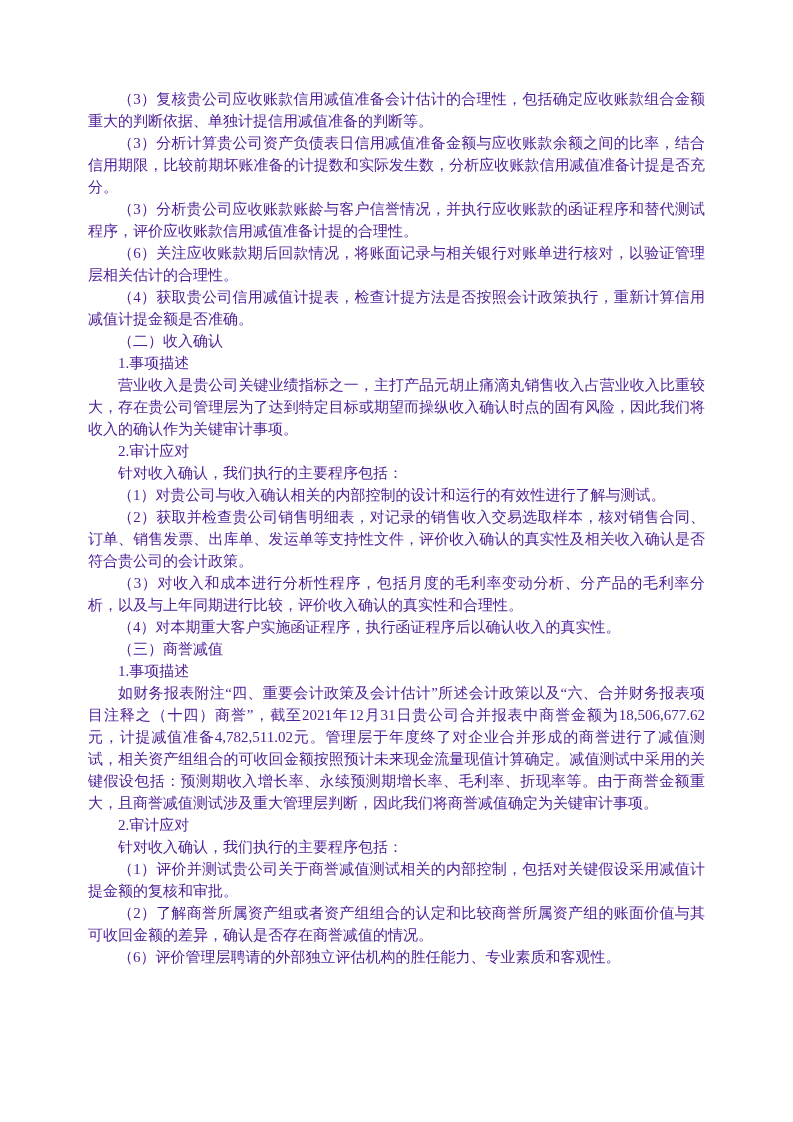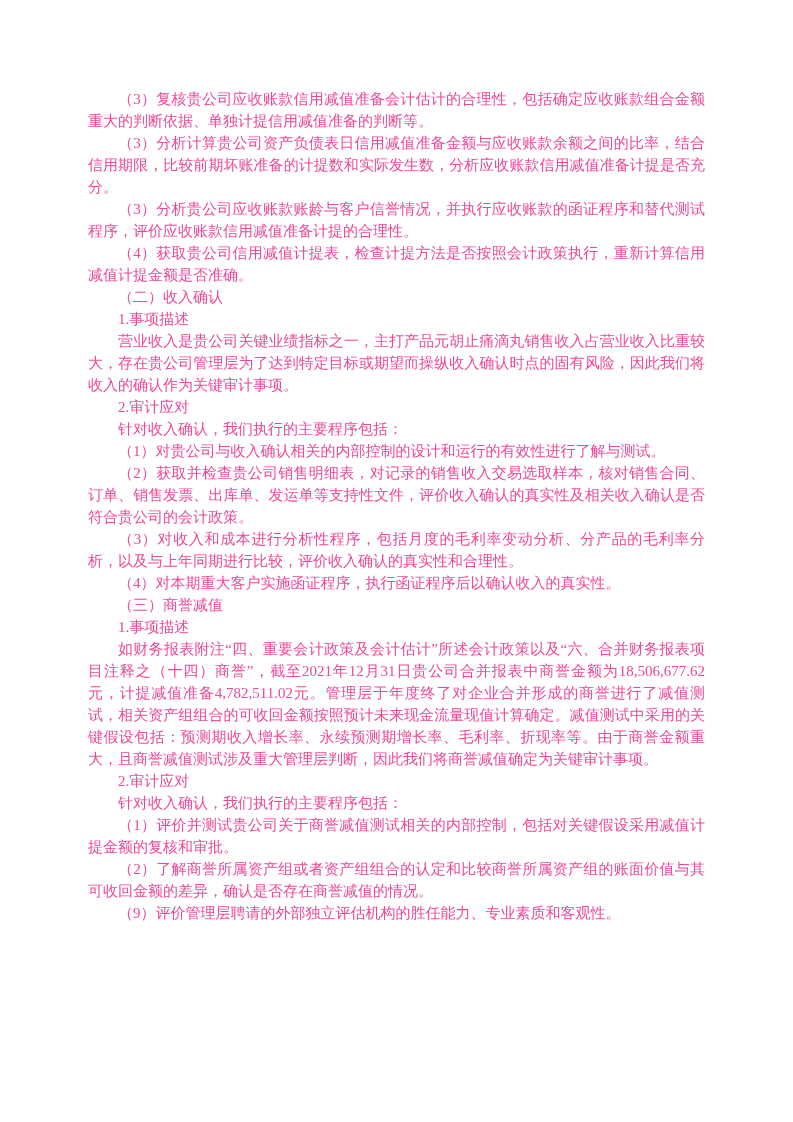--- a/index.html
+++ b/index.html
@@ -12,53 +12,54 @@
       width: 793px;
       height: 1122px;
       margin: 0 auto;
       background: #ffffff;
       box-sizing: border-box;
       padding: 88px 88px 0 88px;
       overflow: hidden;
       font-family: "Liberation Serif", "DejaVu Serif", serif;
       font-size: 15px;
       line-height: 22px;
-      color: #ec4899;
+      color: #4c1d95;
     }
     .doc-body {
       width: 100%;
     }
     .para {
       margin: 0;
       padding: 0;
       text-indent: 2em;
       text-align: justify;
       word-break: break-all;
     }
   </style>
 </head>
 <body>
 
 <div class="page">
   <div class="doc-body">
     <p class="para">（3）复核贵公司应收账款信用减值准备会计估计的合理性，包括确定应收账款组合金额重大的判断依据、单独计提信用减值准备的判断等。</p>
     <p class="para">（3）分析计算贵公司资产负债表日信用减值准备金额与应收账款余额之间的比率，结合信用期限，比较前期坏账准备的计提数和实际发生数，分析应收账款信用减值准备计提是否充分。</p>
     <p class="para">（3）分析贵公司应收账款账龄与客户信誉情况，并执行应收账款的函证程序和替代测试程序，评价应收账款信用减值准备计提的合理性。</p>
+    <p class="para">（6）关注应收账款期后回款情况，将账面记录与相关银行对账单进行核对，以验证管理层相关估计的合理性。</p>
     <p class="para">（4）获取贵公司信用减值计提表，检查计提方法是否按照会计政策执行，重新计算信用减值计提金额是否准确。</p>
     <p class="para">（二）收入确认</p>
     <p class="para">1.事项描述</p>
     <p class="para">营业收入是贵公司关键业绩指标之一，主打产品元胡止痛滴丸销售收入占营业收入比重较大，存在贵公司管理层为了达到特定目标或期望而操纵收入确认时点的固有风险，因此我们将收入的确认作为关键审计事项。</p>
     <p class="para">2.审计应对</p>
     <p class="para">针对收入确认，我们执行的主要程序包括：</p>
     <p class="para">（1）对贵公司与收入确认相关的内部控制的设计和运行的有效性进行了解与测试。</p>
     <p class="para">（2）获取并检查贵公司销售明细表，对记录的销售收入交易选取样本，核对销售合同、订单、销售发票、出库单、发运单等支持性文件，评价收入确认的真实性及相关收入确认是否符合贵公司的会计政策。</p>
     <p class="para">（3）对收入和成本进行分析性程序，包括月度的毛利率变动分析、分产品的毛利率分析，以及与上年同期进行比较，评价收入确认的真实性和合理性。</p>
     <p class="para">（4）对本期重大客户实施函证程序，执行函证程序后以确认收入的真实性。</p>
     <p class="para">（三）商誉减值</p>
     <p class="para">1.事项描述</p>
     <p class="para">如财务报表附注“四、重要会计政策及会计估计”所述会计政策以及“六、合并财务报表项目注释之（十四）商誉”，截至2021年12月31日贵公司合并报表中商誉金额为18,506,677.62元，计提减值准备4,782,511.02元。管理层于年度终了对企业合并形成的商誉进行了减值测试，相关资产组组合的可收回金额按照预计未来现金流量现值计算确定。减值测试中采用的关键假设包括：预测期收入增长率、永续预测期增长率、毛利率、折现率等。由于商誉金额重大，且商誉减值测试涉及重大管理层判断，因此我们将商誉减值确定为关键审计事项。</p>
     <p class="para">2.审计应对</p>
     <p class="para">针对收入确认，我们执行的主要程序包括：</p>
     <p class="para">（1）评价并测试贵公司关于商誉减值测试相关的内部控制，包括对关键假设采用减值计提金额的复核和审批。</p>
     <p class="para">（2）了解商誉所属资产组或者资产组组合的认定和比较商誉所属资产组的账面价值与其可收回金额的差异，确认是否存在商誉减值的情况。</p>
-    <p class="para">（9）评价管理层聘请的外部独立评估机构的胜任能力、专业素质和客观性。</p>
+    <p class="para">（6）评价管理层聘请的外部独立评估机构的胜任能力、专业素质和客观性。</p>
   </div>
 </div>
 
 </body></html>

